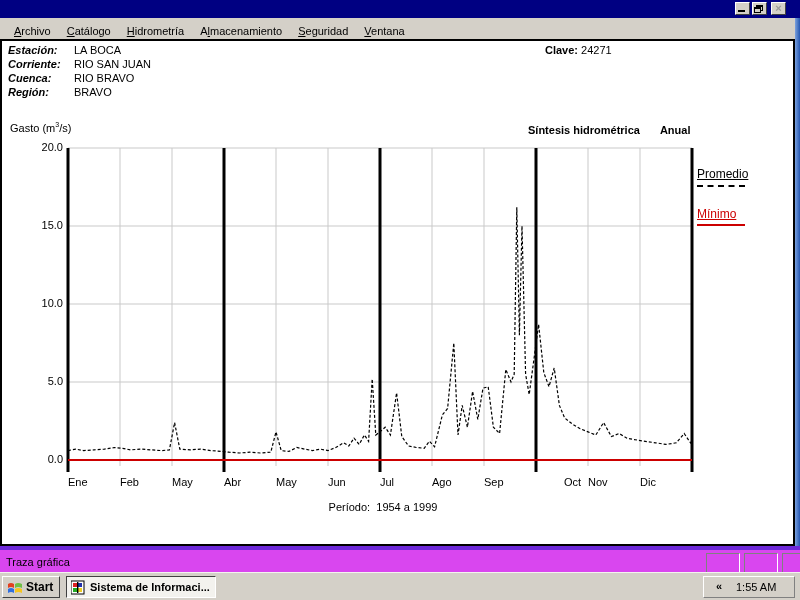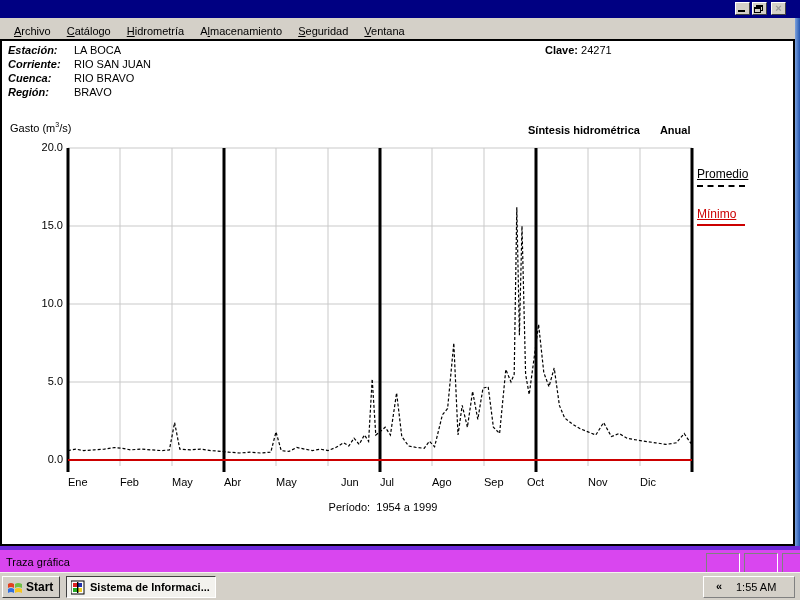--- a/index.html
+++ b/index.html
@@ -132,25 +132,25 @@
       <div class="ytick" style="top: 297px;">10.0</div>
       <div class="ytick" style="top: 219px;">15.0</div>
       <div class="ytick" style="top: 141px;">20.0</div>
     </div>
   <div id="xlabels">
       <div class="xtick" style="left: 68px; width: 52px;">Ene</div>
       <div class="xtick" style="left: 120px; width: 52px;">Feb</div>
       <div class="xtick" style="left: 172px; width: 52px;">May</div>
       <div class="xtick" style="left: 224px; width: 52px;">Abr</div>
       <div class="xtick" style="left: 276px; width: 52px;">May</div>
-      <div class="xtick" style="left: 341px; width: 52px;">Jun</div>
+      <div class="xtick" style="left: 328px; width: 52px;">Jun</div>
       <div class="xtick" style="left: 380px; width: 52px;">Jul</div>
       <div class="xtick" style="left: 432px; width: 52px;">Ago</div>
       <div class="xtick" style="left: 484px; width: 52px;">Sep</div>
-      <div class="xtick" style="left: 527px; width: 52px;">Oct</div>
+      <div class="xtick" style="left: 564px; width: 52px;">Oct</div>
       <div class="xtick" style="left: 588px; width: 52px;">Nov</div>
       <div class="xtick" style="left: 640px; width: 52px;">Dic</div>
     </div>
   <div class="period">Período:  1954 a 1999</div>
 
   <div class="legend">
     <div class="leg-label">Promedio</div>
     <div class="leg-sample-dashed"></div>
     <div class="leg-label leg-minimo">Mínimo</div>
     <div class="leg-sample-solid"></div>

